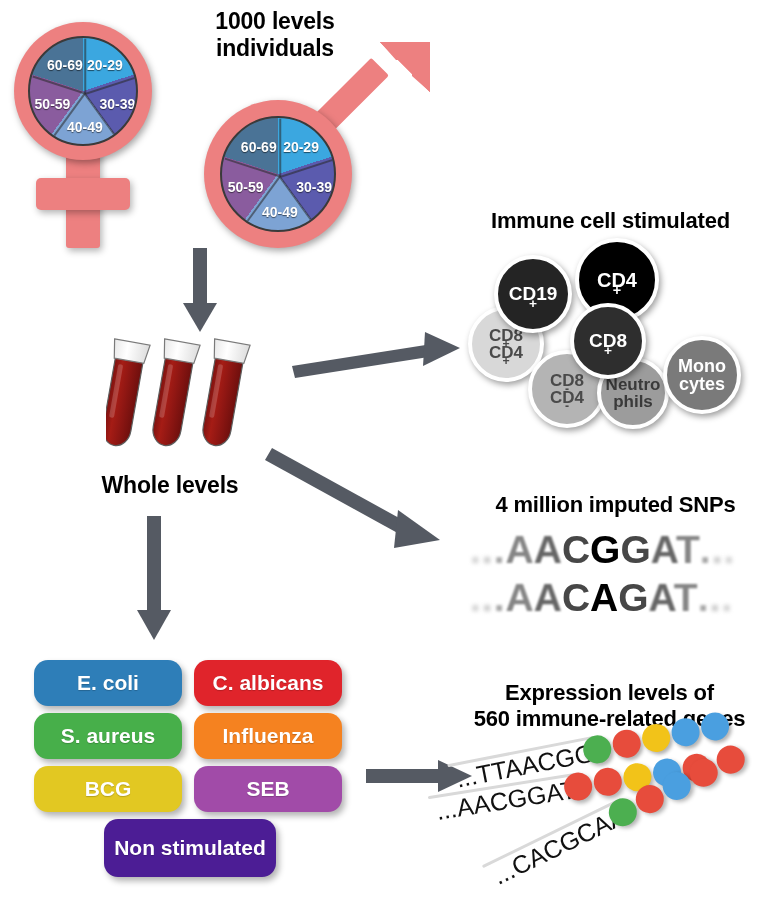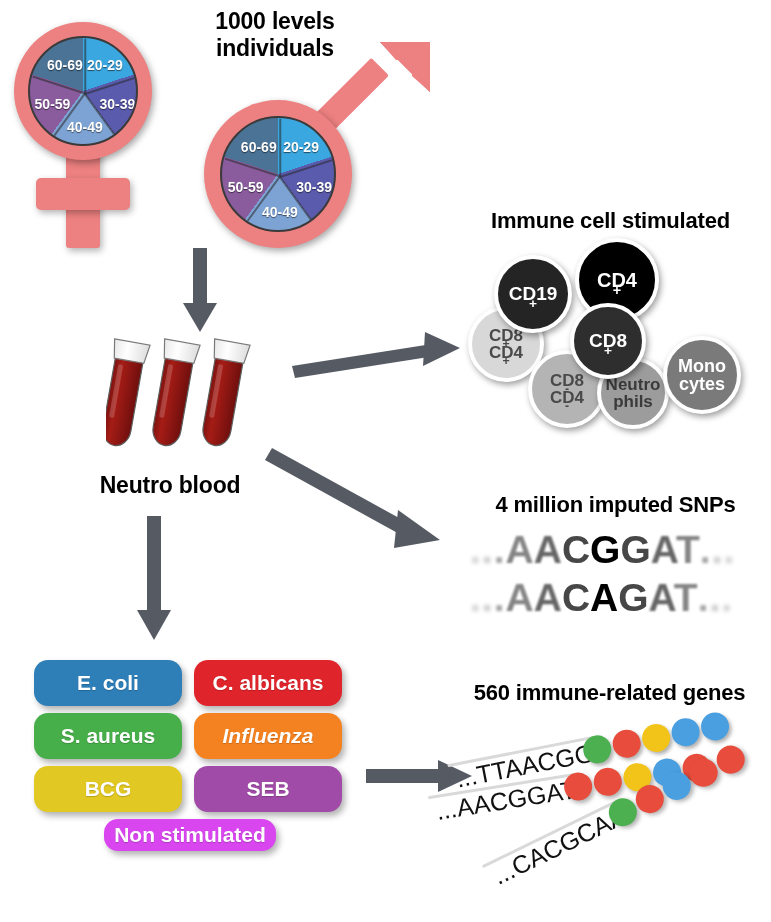--- a/index.html
+++ b/index.html
@@ -177,21 +177,21 @@
     </g>
 
     <g transform="rotate(10 126 10)">
       <path d="M112 26 L112 96 a14 17 0 0 0 28 0 L140 26 Z" fill="url(#bloodg)" stroke="#5d5d5d" stroke-width="1.2"></path>
       <path d="M108 8 L144 8 L141 27 L111 27 Z" fill="url(#glassg)" stroke="#7a7a7a" stroke-width="1.2"></path>
       <rect x="116" y="32" width="5" height="54" fill="#ffffff" opacity="0.18" rx="2"></rect>
     </g>
   </svg>
 </div>
 
-<div class="abs heading" style="left:60px;top:472px;width:220px;font-size:23px;">Neutro blood</div>
+<div class="abs heading" style="left:60px;top:472px;width:220px;font-size:23px;">Whole levels</div>
 
 <svg class="arrowsvg" style="left:292px;top:330px;" width="168" height="48" viewBox="0 0 168 48">
   <g fill="#555A63">
     <polygon points="0,36 140,14 143,26 3,48"></polygon>
     <polygon points="133,2 168,18 131,36"></polygon>
   </g>
 </svg>
 
 <svg class="arrowsvg" style="left:272px;top:448px;" width="180" height="110" viewBox="0 0 180 110">
   <g fill="#555A63">
@@ -261,42 +261,43 @@
 <div class="abs" id="stimuli-box" style="left:34px;top:660px;width:310px;height:220px;">
     <div class="pill" style="background: rgb(46, 126, 184); left: 0px; top: 0px; width: 148px; height: 46px;">
       <span>E. coli</span>
     </div>
     <div class="pill" style="background: rgb(71, 175, 74); left: 0px; top: 53px; width: 148px; height: 46px;">
       <span>S. aureus</span>
     </div>
     <div class="pill" style="background: rgb(224, 36, 43); left: 160px; top: 0px; width: 148px; height: 46px;">
       <span>C. albicans</span>
     </div>
-    <div class="pill" style="background: rgb(245, 130, 32); left: 160px; top: 53px; width: 148px; height: 46px; font-style: italic;">
+    <div class="pill" style="background: rgb(245, 130, 32); left: 160px; top: 53px; width: 148px; height: 46px;">
       <span>Influenza</span>
     </div>
     <div class="pill" style="background: rgb(161, 75, 168); left: 160px; top: 106px; width: 148px; height: 46px;">
       <span>SEB</span>
     </div>
     <div class="pill" style="background: rgb(226, 200, 34); left: 0px; top: 106px; width: 148px; height: 46px;">
       <span>BCG</span>
     </div>
-    <div class="pill" style="background: #d946ef; left: 70px; top: 159px; width: 172px; height: 32px; border-radius: 14px;">
+    <div class="pill" style="background: #4c1d95; left: 70px; top: 159px; width: 172px; height: 58px; border-radius: 14px;">
       <span>Non stimulated</span>
     </div>
   </div>
 
 <svg class="arrowsvg" style="left:366px;top:758px;" width="106" height="36" viewBox="0 0 106 36">
   <g fill="#555A63">
     <rect x="0" y="11" width="78" height="14"></rect>
     <polygon points="72,2 106,18 72,34"></polygon>
   </g>
 </svg>
 
 <div class="abs heading" style="left:448px;top:680px;width:323px;font-size:22px;">
+  <div>Expression levels of</div>
   <div>560 immune-related genes</div>
 </div>
 
 <div class="abs" id="strand-box" style="left:440px;top:738px;width:331px;height:180px;">
     <div class="strand" style="left: 10px; top: 20px; transform: rotate(-11deg); width: 300px; height: 40px;">
       <div class="strandline" style="left: 0px; top: 6px; width: 150px;"></div>
       <div class="strandtxt" style="left: 6px; top: 8px;">...TTAACGG</div>
       <div class="bead" style="background: rgb(76, 175, 80); width: 28px; height: 28px; left: 136px; top: 6px;"></div>
       <div class="bead" style="background: rgb(231, 76, 60); width: 28px; height: 28px; left: 166px; top: 6px;"></div>
       <div class="bead" style="background: rgb(242, 195, 25); width: 28px; height: 28px; left: 196px; top: 6px;"></div>

